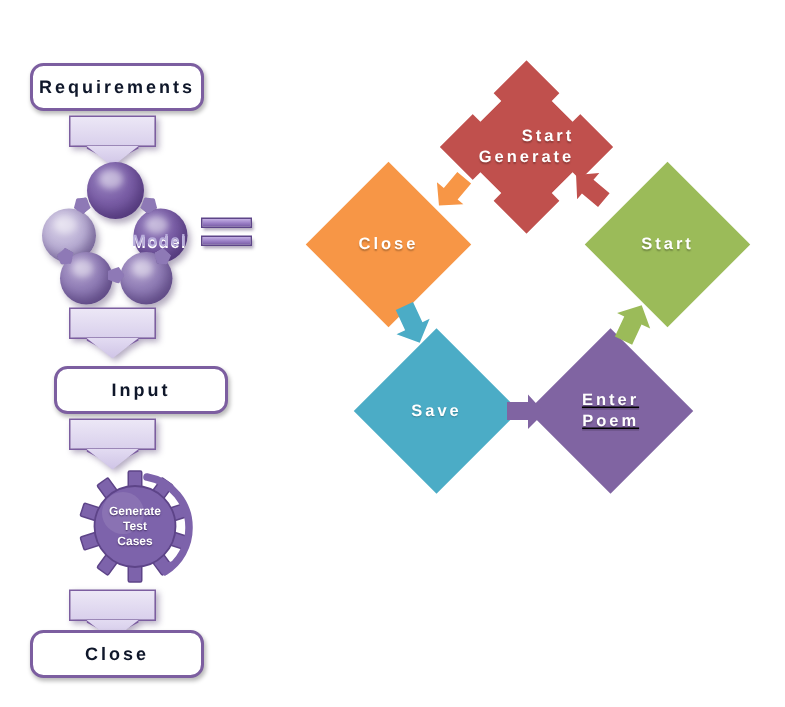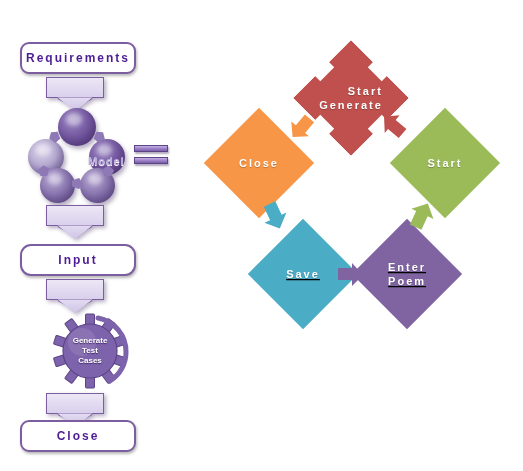--- a/index.html
+++ b/index.html
@@ -3,21 +3,21 @@
 <meta charset="utf-8">
 <style>
   html,body{margin:0;padding:0;background:#ffffff;}
   body{width:523px;height:471px;position:relative;overflow:hidden;
        font-family:"Liberation Sans",sans-serif;}
   .stage{position:absolute;left:0;top:0;width:523px;height:471px;}
 
   
   .rbox{position:absolute;border:2px solid #7c5ea0;border-radius:9px;
         background:#ffffff;display:flex;align-items:center;justify-content:center;
-        color:#4c1d95;font-size:12px;font-weight:bold;letter-spacing:2px;
+        color:#0f172a;font-size:12px;font-weight:bold;letter-spacing:2px;
         box-shadow:1px 2px 3px rgba(0,0,0,.28);}
   .arrowblock{position:absolute;filter:drop-shadow(2px 2px 2px rgba(90,70,120,.45));}
   .arrowblock .body{position:absolute;left:0;top:0;width:100%;height:62%;
         background:linear-gradient(180deg,#ece7f6 0%,#d9d0ec 100%);
         border:1px solid #7c5ea0;box-sizing:border-box;}
   .arrowblock .head{position:absolute;left:50%;top:60%;transform:translateX(-50%);
         width:60%;height:40%;
         background:linear-gradient(180deg,#e3dcf2 0%,#cfc4e6 100%);
         clip-path:polygon(0 0,100% 0,50% 100%);
         border:0;}
@@ -99,21 +99,21 @@
 
   <div class="eqbar" style="left:134px;top:145px;width:34px;"></div>
   <div class="eqbar" style="left:134px;top:157px;width:34px;"></div>
 
   <div class="arrowblock" style="left:46px;top:205px;width:58px;height:34px;">
     <div class="body"></div>
     <div class="headline"></div>
     <div class="head"></div>
   </div>
 
-  <div class="rbox" style="left:20px;top:244px;width:112px;height:28px;border-radius:11px;">
+  <div class="rbox" style="left:36px;top:244px;width:112px;height:28px;">
     <span>Input</span>
   </div>
 
   <div class="arrowblock" style="left:46px;top:279px;width:58px;height:34px;">
     <div class="body"></div>
     <div class="headline"></div>
     <div class="head"></div>
   </div>
 
   <div class="gearwrap" style="left:48px;top:312px;width:96px;height:78px;">
@@ -172,21 +172,21 @@
   </div>
 
   <div class="diamond" style="left:368px;top:235px;width:78px;height:78px;text-decoration:underline;">
     <div class="shape" style="background:#8064a2;"></div>
     <div class="txt">
       <div>Enter</div>
       <div>Poem</div>
     </div>
   </div>
 
-  <div class="diamond" style="left:264px;top:235px;width:78px;height:78px;text-decoration:underline;">
+  <div class="diamond" style="left:252px;top:235px;width:78px;height:78px;">
     <div class="shape" style="background:#4bacc6;"></div>
     <div class="txt">
       <div>Save</div>
     </div>
   </div>
 
   <div class="diamond" style="left:220px;top:124px;width:78px;height:78px;">
     <div class="shape" style="background:#f79646;"></div>
     <div class="txt">
       <div>Close</div>

